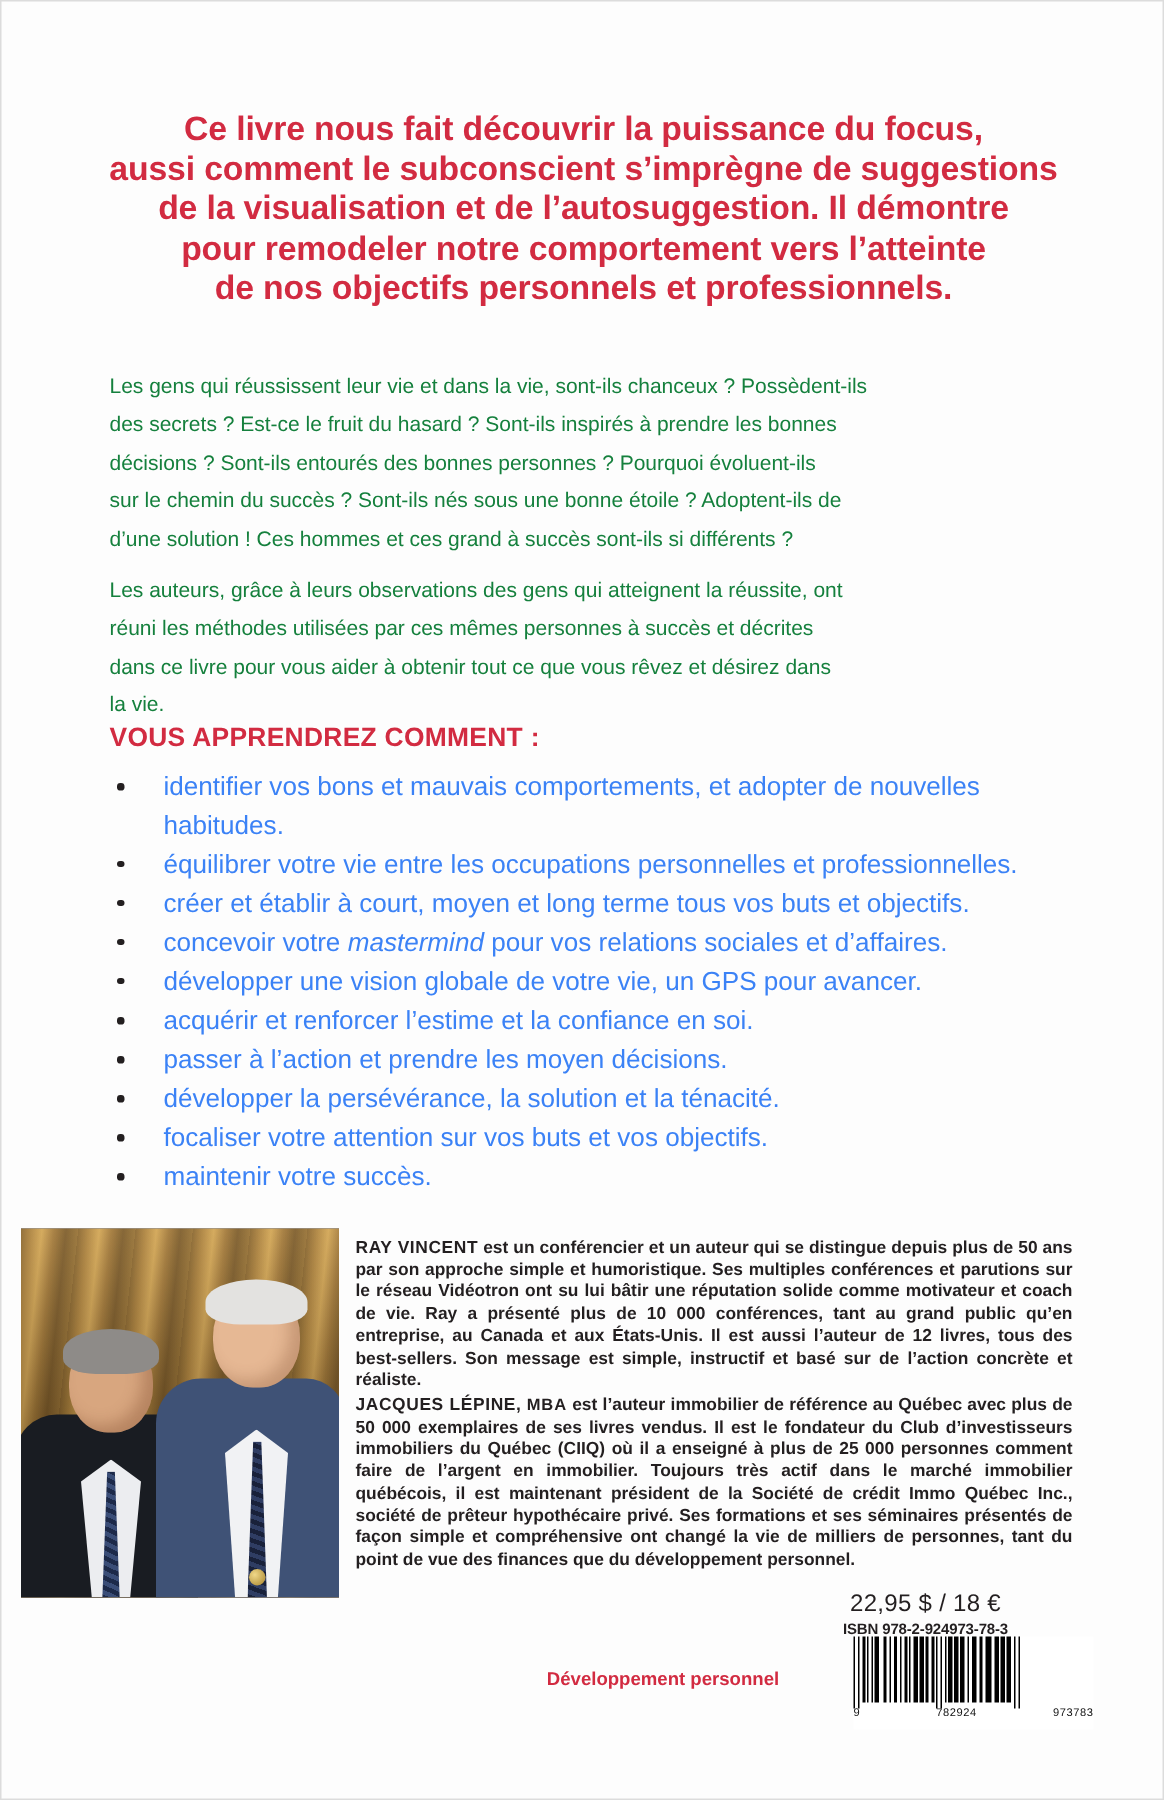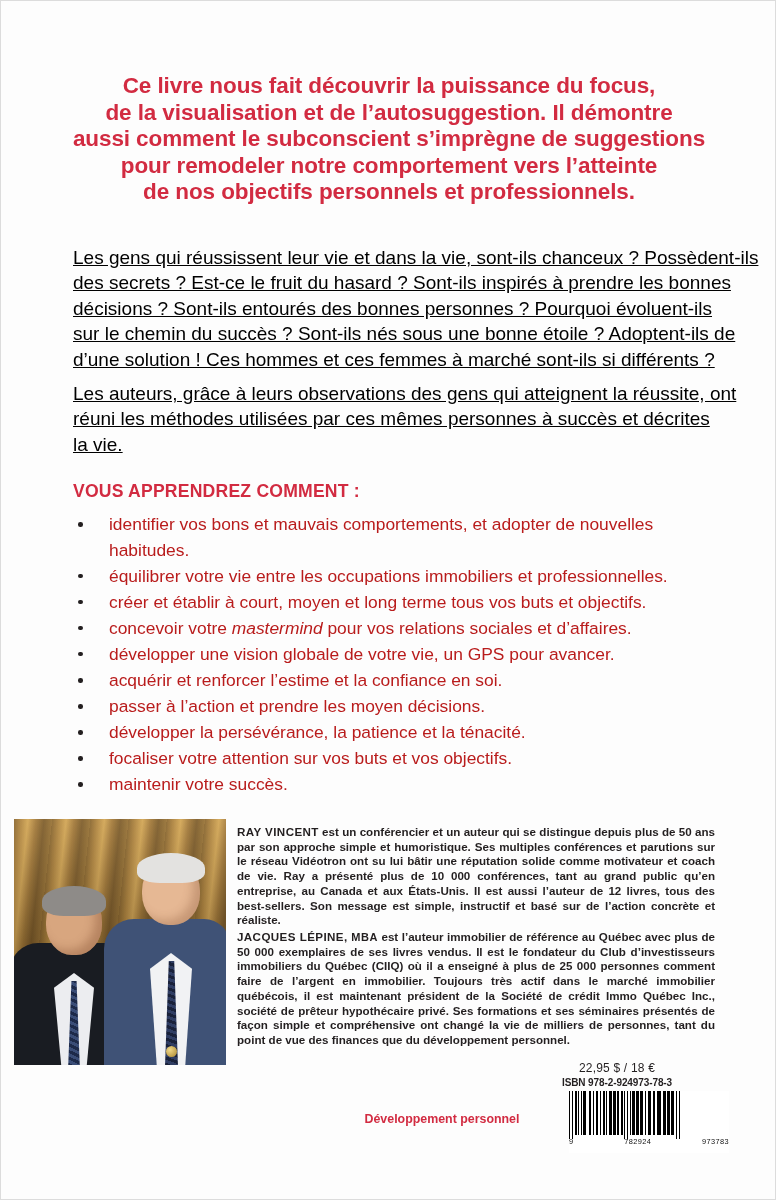--- a/index.html
+++ b/index.html
@@ -35,26 +35,25 @@
     line-height: 26.6px;
     letter-spacing: -0.1px;
   }
   .headline .hl-line { display: block; white-space: nowrap; }
 
   
   .body-text {
     position: absolute;
     left: 72px;
     width: 632px;
-    color: #000000;
-    font-size: 19px;
+    color: #15803d;
+    font-size: 14px;
     line-height: 25.4px;
     text-align: justify;
     text-justify: inter-word;
-    text-decoration: underline;
   }
   .para-1 { top: 244px; }
   .para-2 { top: 380px; }
   .para-1 .ln, .para-2 .ln {
     display: block;
     white-space: nowrap;
     text-align: justify;
   }
   .para-1 .ln::after, .para-2 .ln::after {
     content: "";
@@ -77,21 +76,21 @@
 
   
   .bullets {
     position: absolute;
     left: 72px;
     top: 511px;
     width: 640px;
     margin: 0;
     padding: 0;
     list-style: none;
-    color: #b91c1c;
+    color: #3b82f6;
     font-size: 17.4px;
     line-height: 25.6px;
   }
   .bullets li {
     position: relative;
     padding-left: 36px;
     margin-bottom: 0.5px;
   }
   .bullets li .dot {
     position: absolute;
@@ -214,21 +213,21 @@
   
   .price-block {
     position: absolute;
     left: 505px;
     top: 1060px;
     width: 222px;
     text-align: center;
     color: #231f20;
   }
   .price {
-    font-size: 12px;
+    font-size: 16px;
     letter-spacing: 0.2px;
   }
   .isbn {
     font-size: 10px;
     margin-top: 2px;
     letter-spacing: -0.1px;
     font-weight: bold;
   }
 
   
@@ -274,51 +273,52 @@
   }
   .publisher span { display: block; }
 </style>
 </head>
 <body>
 
 <div class="page">
 
   <div class="headline">
     <span class="hl-line">Ce livre nous fait découvrir la puissance du focus,</span>
+    <span class="hl-line">aussi comment le subconscient s’imprègne de suggestions</span>
     <span class="hl-line">de la visualisation et de l’autosuggestion. Il démontre</span>
-    <span class="hl-line">aussi comment le subconscient s’imprègne de suggestions</span>
     <span class="hl-line">pour remodeler notre comportement vers l’atteinte</span>
     <span class="hl-line">de nos objectifs personnels et professionnels.</span>
   </div>
 
   <div class="body-text para-1">
     <span class="ln">Les gens qui réussissent leur vie et dans la vie, sont-ils chanceux ? Possèdent-ils</span>
     <span class="ln">des secrets ? Est-ce le fruit du hasard ? Sont-ils inspirés à prendre les bonnes</span>
     <span class="ln">décisions ? Sont-ils entourés des bonnes personnes ? Pourquoi évoluent-ils</span>
     <span class="ln">sur le chemin du succès ? Sont-ils nés sous une bonne étoile ? Adoptent-ils de</span>
-    <span class="ln last">d’une solution ! Ces hommes et ces femmes à marché sont-ils si différents ?</span>
+    <span class="ln last">d’une solution ! Ces hommes et ces grand à succès sont-ils si différents ?</span>
   </div>
 
   <div class="body-text para-2">
     <span class="ln">Les auteurs, grâce à leurs observations des gens qui atteignent la réussite, ont</span>
     <span class="ln">réuni les méthodes utilisées par ces mêmes personnes à succès et décrites</span>
+    <span class="ln">dans ce livre pour vous aider à obtenir tout ce que vous rêvez et désirez dans</span>
     <span class="ln last">la vie.</span>
   </div>
 
   <div class="subhead">VOUS APPRENDREZ COMMENT :</div>
 
   <ul class="bullets">
     <li><span class="dot"></span><span>identifier vos bons et mauvais comportements, et adopter de nouvelles habitudes.</span></li>
-    <li><span class="dot"></span><span>équilibrer votre vie entre les occupations immobiliers et professionnelles.</span></li>
+    <li><span class="dot"></span><span>équilibrer votre vie entre les occupations personnelles et professionnelles.</span></li>
     <li><span class="dot"></span><span>créer et établir à court, moyen et long terme tous vos buts et objectifs.</span></li>
     <li><span class="dot"></span><span>concevoir votre </span><em>mastermind</em><span> pour vos relations sociales et d’affaires.</span></li>
     <li><span class="dot"></span><span>développer une vision globale de votre vie, un GPS pour avancer.</span></li>
     <li><span class="dot"></span><span>acquérir et renforcer l’estime et la confiance en soi.</span></li>
     <li><span class="dot"></span><span>passer à l’action et prendre les moyen décisions.</span></li>
-    <li><span class="dot"></span><span>développer la persévérance, la patience et la ténacité.</span></li>
+    <li><span class="dot"></span><span>développer la persévérance, la solution et la ténacité.</span></li>
     <li><span class="dot"></span><span>focaliser votre attention sur vos buts et vos objectifs.</span></li>
     <li><span class="dot"></span><span>maintenir votre succès.</span></li>
   </ul>
 
   <div class="photo">
     <div class="curtain"></div>
     <div class="man m1">
       <div class="body"></div>
       <div class="shirt"></div>
       <div class="tie"></div>

